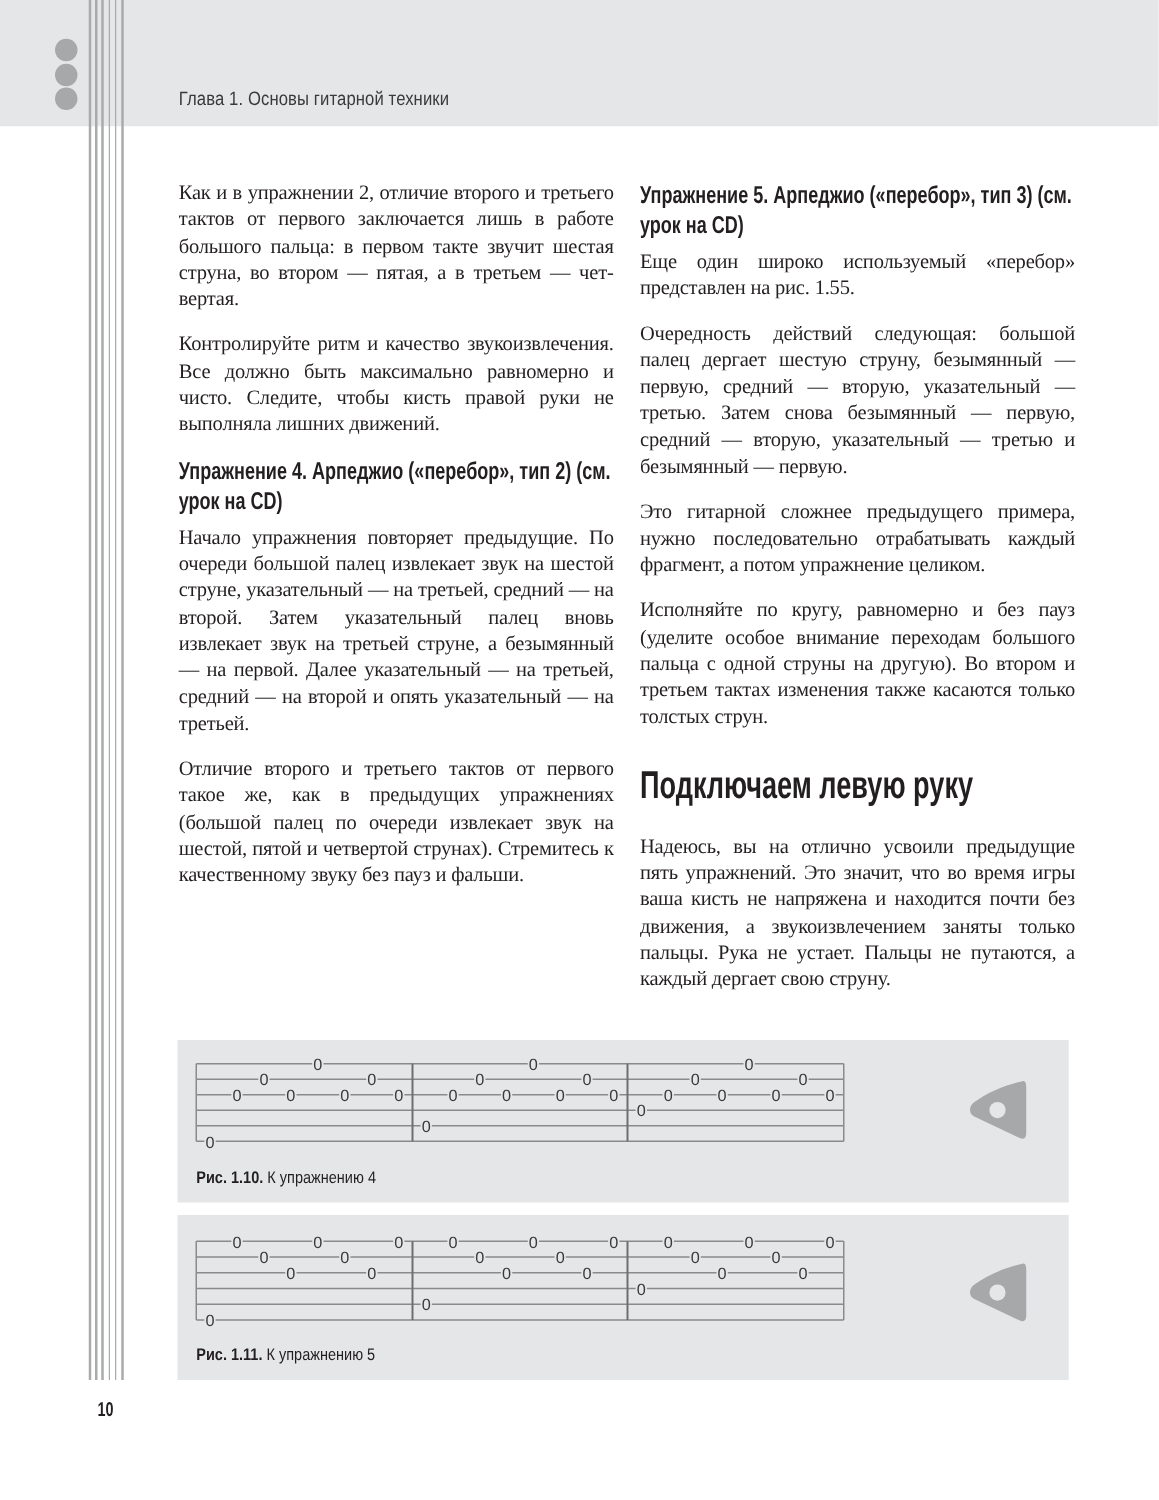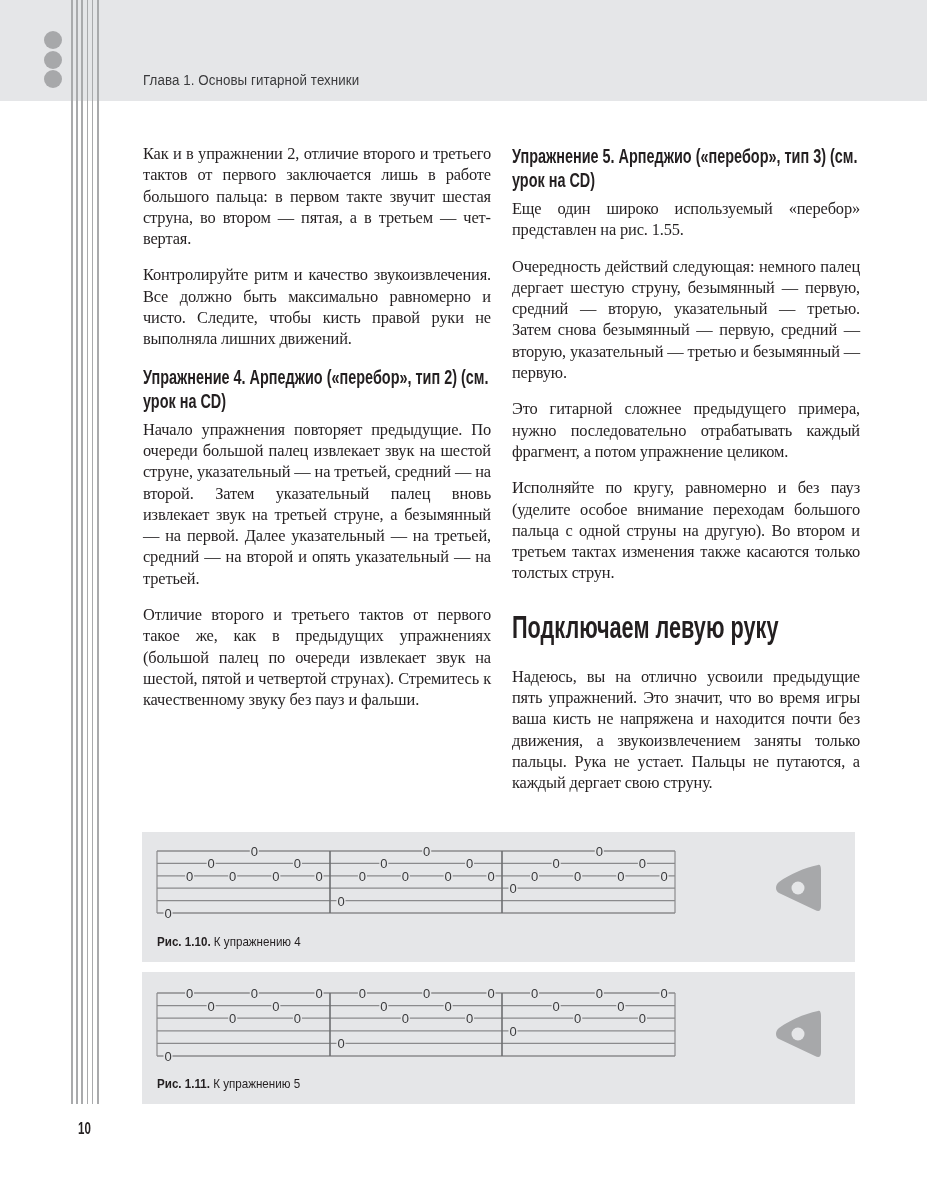--- a/index.html
+++ b/index.html
@@ -91,21 +91,21 @@
   <p class="body">Как и в упражнении 2, отличие второго и третье­го тактов от первого заключается лишь в работе большого пальца: в первом такте звучит шестая струна, во втором — пятая, а в третьем — чет­вертая.</p>
   <p class="body">Контролируйте ритм и качество звукоизвле­чения. Все должно быть максимально равно­мерно и чисто. Следите, чтобы кисть правой руки не выполняла лишних движений.</p>
   <h3 class="sub">Упражнение 4. Арпеджио («перебор», тип 2) (см. урок на CD)</h3>
   <p class="body">Начало упражнения повторяет предыдущие. По очереди большой палец извлекает звук на шестой струне, указательный — на третьей, средний — на второй. Затем указательный па­лец вновь извлекает звук на третьей струне, а безымянный — на первой. Далее указатель­ный — на третьей, средний — на второй и опять указательный — на третьей.</p>
   <p class="body">Отличие второго и третьего тактов от пер­вого такое же, как в предыдущих упражне­ниях (большой палец по очереди извлекает звук на шестой, пятой и четвертой струнах). Стремитесь к качественному звуку без пауз и фальши.</p>
 </div>
 
 <div class="col col-right">
   <h3 class="sub" style="margin-top:1px">Упражнение 5. Арпеджио («перебор», тип 3) (см. урок на CD)</h3>
   <p class="body">Еще один широко используемый «перебор» представлен на рис. 1.55.</p>
-  <p class="body">Очередность действий следующая: немного палец дергает шестую струну, безымянный — первую, средний — вторую, указательный — третью. Затем снова безымянный — первую, средний — вторую, указательный — третью и безымянный — первую.</p>
+  <p class="body">Очередность действий следующая: большой палец дергает шестую струну, безымянный — первую, средний — вторую, указательный — третью. Затем снова безымянный — первую, средний — вторую, указательный — третью и безымянный — первую.</p>
   <p class="body">Это гитарной сложнее предыдущего примера, нужно последовательно отрабатывать каждый фрагмент, а потом упражнение целиком.</p>
   <p class="body">Исполняйте по кругу, равномерно и без пауз (уделите особое внимание переходам большо­го пальца с одной струны на другую). Во вто­ром и третьем тактах изменения также каса­ются только толстых струн.</p>
   <h2 class="section">Подключаем левую руку</h2>
   <p class="body">Надеюсь, вы на отлично усвоили предыду­щие пять упражнений. Это значит, что во время игры ваша кисть не напряжена и на­ходится почти без движения, а звукоизвле­чением заняты только пальцы. Рука не ус­тает. Пальцы не путаются, а каждый дергает свою струну.</p>
 </div>
 
 <div class="figure fig1">
   <svg class="tab" width="713" height="100">
       <line x1="15" x2="533" y1="19" y2="19" stroke="#8a8a8c" stroke-width="1.3"></line>
       <line x1="15" x2="533" y1="31.4" y2="31.4" stroke="#8a8a8c" stroke-width="1.3"></line>

